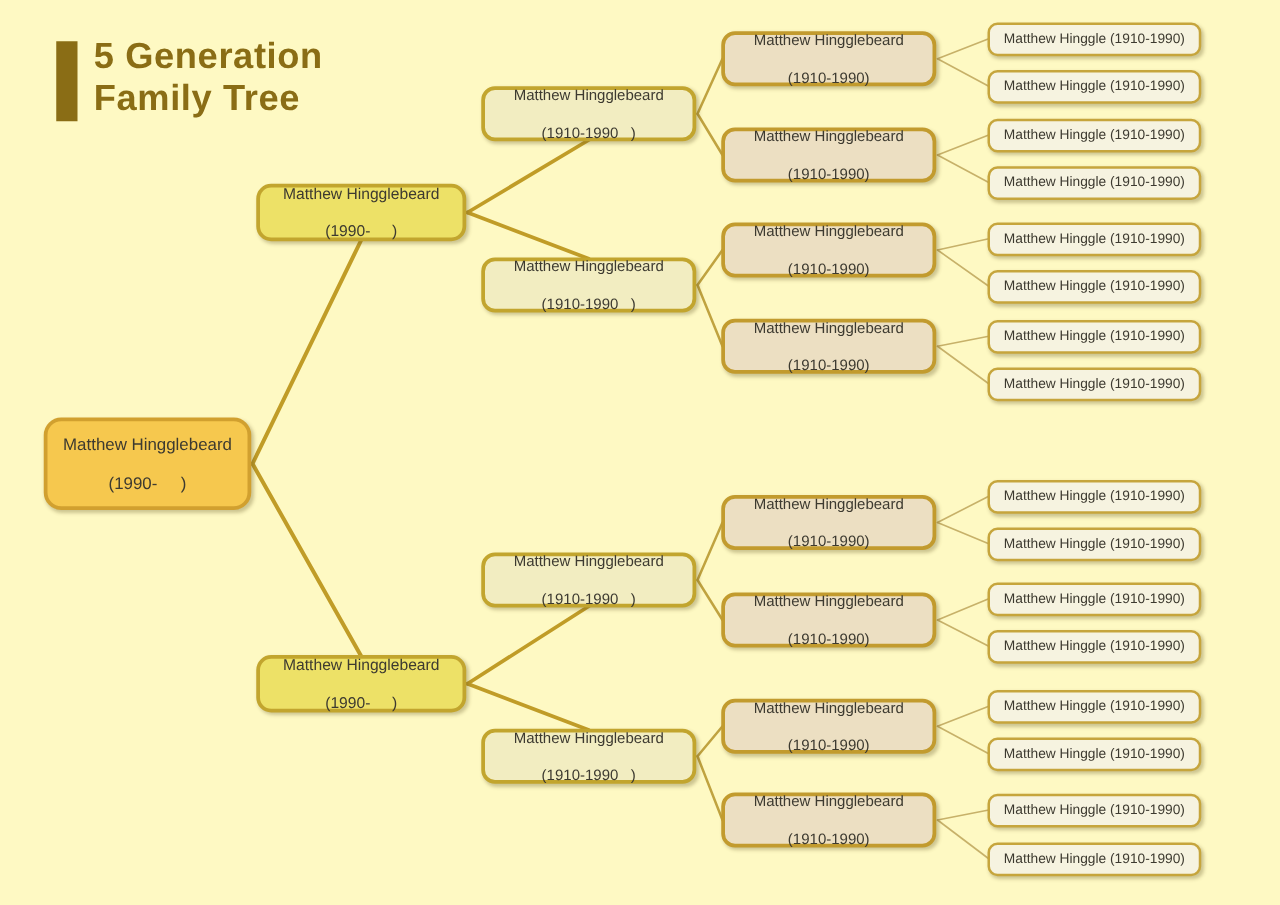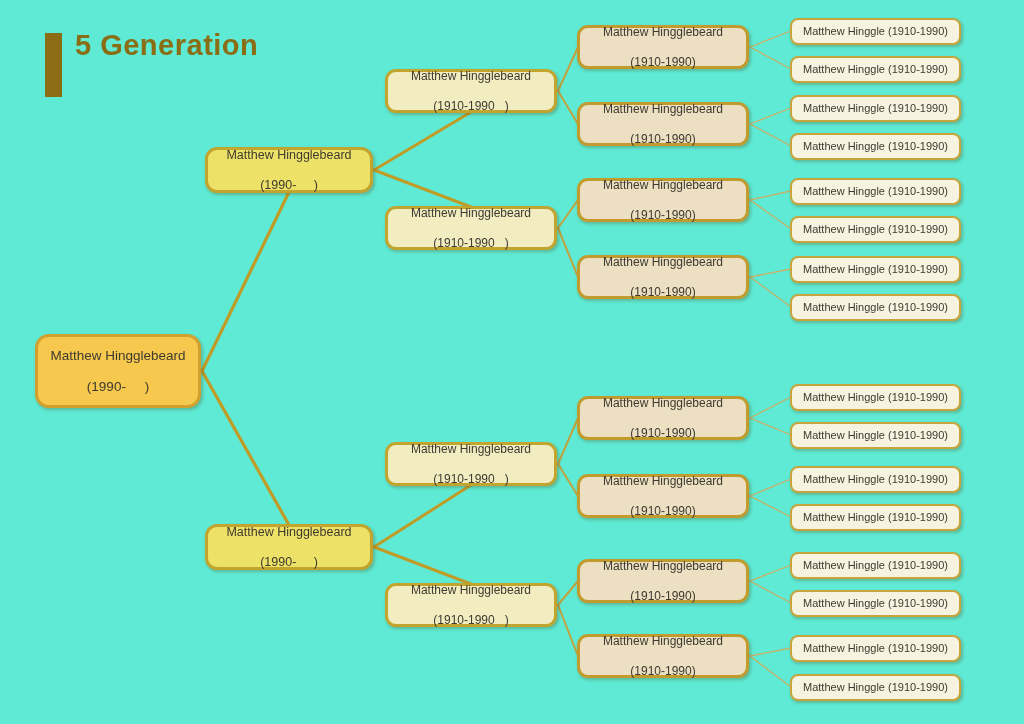--- a/index.html
+++ b/index.html
@@ -5,21 +5,21 @@
   html, body {
     margin: 0;
     padding: 0;
     background: #ffffff;
     font-family: "Liberation Sans", sans-serif;
   }
   #canvas {
     position: relative;
     width: 1024px;
     height: 724px;
-    background: #5eead4;
+    background: #fef9c3;
     overflow: hidden;
   }
   #connector-layer {
     position: absolute;
     left: 0; top: 0;
     width: 1024px;
     height: 724px;
   }
   .title-block {
     position: absolute;
@@ -89,20 +89,21 @@
       <line x1="750" y1="581" x2="791" y2="565" stroke="#c7b169" stroke-width="1.3" stroke-linecap="round"></line>
       <line x1="750" y1="581" x2="791" y2="603" stroke="#c7b169" stroke-width="1.3" stroke-linecap="round"></line>
       <line x1="750" y1="656" x2="791" y2="648" stroke="#c7b169" stroke-width="1.3" stroke-linecap="round"></line>
       <line x1="750" y1="656" x2="791" y2="687" stroke="#c7b169" stroke-width="1.3" stroke-linecap="round"></line>
     </svg>
 
   <div class="title-block">
     <div class="title-bar" style="background: rgb(138, 109, 21);"></div>
     <div class="title-text" style="color: rgb(138, 109, 21);">
       <div>5 Generation</div>
+      <div>Family Tree</div>
     </div>
   </div>
 
   <div id="nodes">
       <div class="node" style="left: 35px; top: 334px; width: 166px; height: 74px; background: rgb(246, 200, 78); border: 3px solid rgb(209, 160, 47); border-radius: 14px; font-size: 13.5px;">
         <div class="line1">Matthew Hingglebeard</div>
         <div class="line2">(1990-     )</div>
       </div>
       <div class="node" style="left: 205px; top: 147px; width: 168px; height: 46px; background: rgb(237, 225, 103); border: 3px solid rgb(194, 165, 46); border-radius: 12px; font-size: 12.5px;">
         <div class="line1">Matthew Hingglebeard</div>

